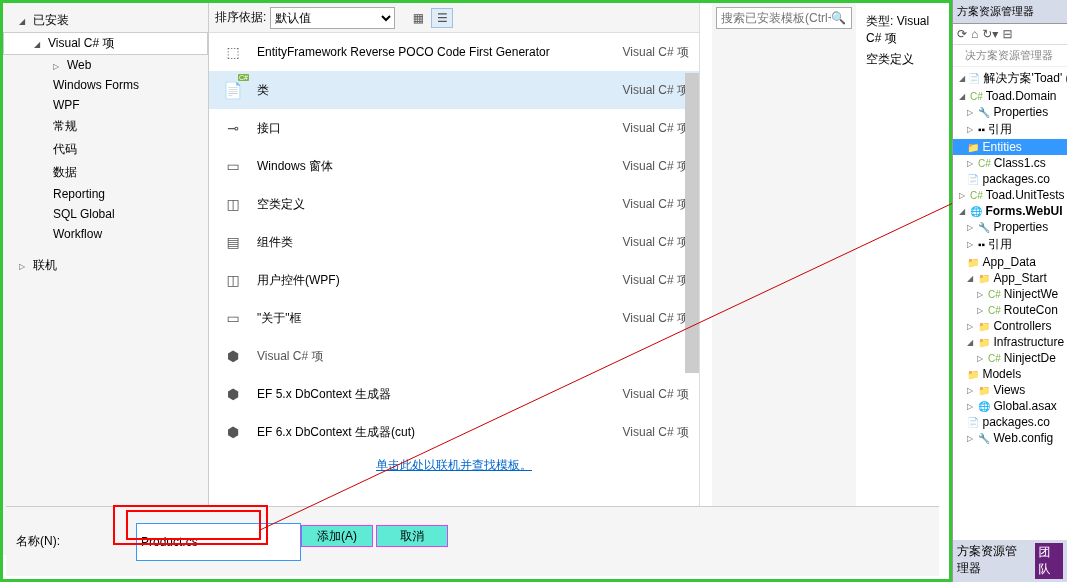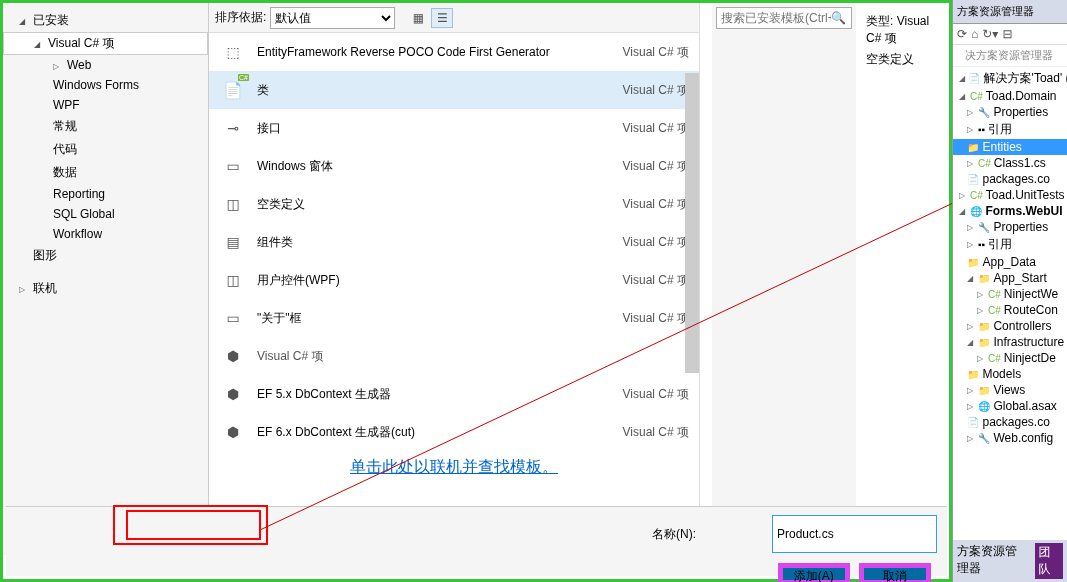--- a/index.html
+++ b/index.html
@@ -49,41 +49,41 @@
 .center-top .viewbtns div.active { border: 1px solid #a0c0e0; background: #e0ecf8; }
 
 .template-list { flex: 1; overflow-y: auto; background: #fff; position: relative; }
 .template-row { display: flex; align-items: center; height: 38px; padding: 0 10px; }
 .template-row.selected { background: #ddecf9; }
 .template-row .ticon { width: 28px; height: 28px; margin-right: 10px; display: flex; align-items: center; justify-content: center; font-size: 14px; color: #555; position: relative; }
 .template-row .ticon .cs-badge { position: absolute; top: -2px; right: -2px; background: #7cb342; color: #fff; font-size: 7px; padding: 0 1px; border-radius: 1px; }
 .template-row .tname { flex: 1; }
 .template-row .tlang { color: #555; }
 .online-link { text-align: center; padding: 6px; }
-.online-link a { color: #0066cc; text-decoration: underline; font-size: 16px; }
+.online-link a { color: #0066cc; text-decoration: underline; font-size: 12px; }
 
 
 .right-pane { width: 250px; border-left: 1px solid #ddd; background: #fff; display: flex; flex-direction: row; padding-left: 12px; }
 .search-row { padding: 4px; background: #f5f5f5; border-bottom: 1px solid #ddd; position: relative; }
 .search-row input { width: 100%; height: 22px; border: 1px solid #aaa; padding: 2px 20px 2px 4px; font-size: 12px; }
 .search-row .mag { position: absolute; right: 10px; top: 8px; color: #777; font-size: 12px; }
 .info-body { padding: 10px; }
 .info-body div { margin-bottom: 4px; }
 
 
 .bottom-bar {
-  position: absolute; left: 3px; right: 2px; bottom: 3px; height: 70px;
+  position: absolute; left: 3px; right: 10px; bottom: 3px; height: 70px;
   background: #f5f5f5; border-top: 1px solid #ccc;
-  display: flex; flex-direction: column; padding: 8px 10px; align-items: flex-end;
+  display: flex; flex-direction: row; padding: 8px 10px;
 }
 .name-row { display: flex; align-items: center; }
 .name-row label { width: 100px; }
 .name-row input { flex: 1; max-width: 530px; height: 22px; border: 1px solid #3399ff; padding: 18px 4px; margin-left: 20px; }
 .btn-row { margin-top: 10px; text-align: right; padding-right: 6px; }
-.btn-row button { width: 72px; height: 22px; margin-left: 6px; background: #0369a1; border: 5px solid #d946ef; font-size: 12px; }
+.btn-row button { width: 72px; height: 22px; background: #5eead4; border: 1px solid #d946ef; font-size: 12px; }
 
 
 .redbox { position: absolute; border: 2px solid #ff0000; pointer-events: none; }
 
 
 .sidepanel {
   position: absolute; right: 0; top: 0; width: 115px; height: 582px;
   background: #fff; border-left: 1px solid #999; overflow: hidden;
 }
 .sidepanel .hdr { background: #d6dbe9; padding: 4px; font-size: 11px; border-bottom: 1px solid #999; }
@@ -119,21 +119,20 @@
       <div class="tree-item level1 expandable expanded selected">Visual C# 项</div>
       <div class="tree-item level2 expandable">Web</div>
       <div class="tree-item level2">Windows Forms</div>
       <div class="tree-item level2">WPF</div>
       <div class="tree-item level2">常规</div>
       <div class="tree-item level2">代码</div>
       <div class="tree-item level2">数据</div>
       <div class="tree-item level2">Reporting</div>
       <div class="tree-item level2">SQL Global</div>
       <div class="tree-item level2">Workflow</div>
-      <div class="tree-item level1">图形</div>
       <div style="height:10px"></div>
       <div class="tree-item level0 expandable">联机</div>
     </div>
 
     <div class="center-pane">
       <div class="center-top">
         <span class="sortlabel">排序依据:</span>
         <select>
           <option>默认值</option>
         </select>

